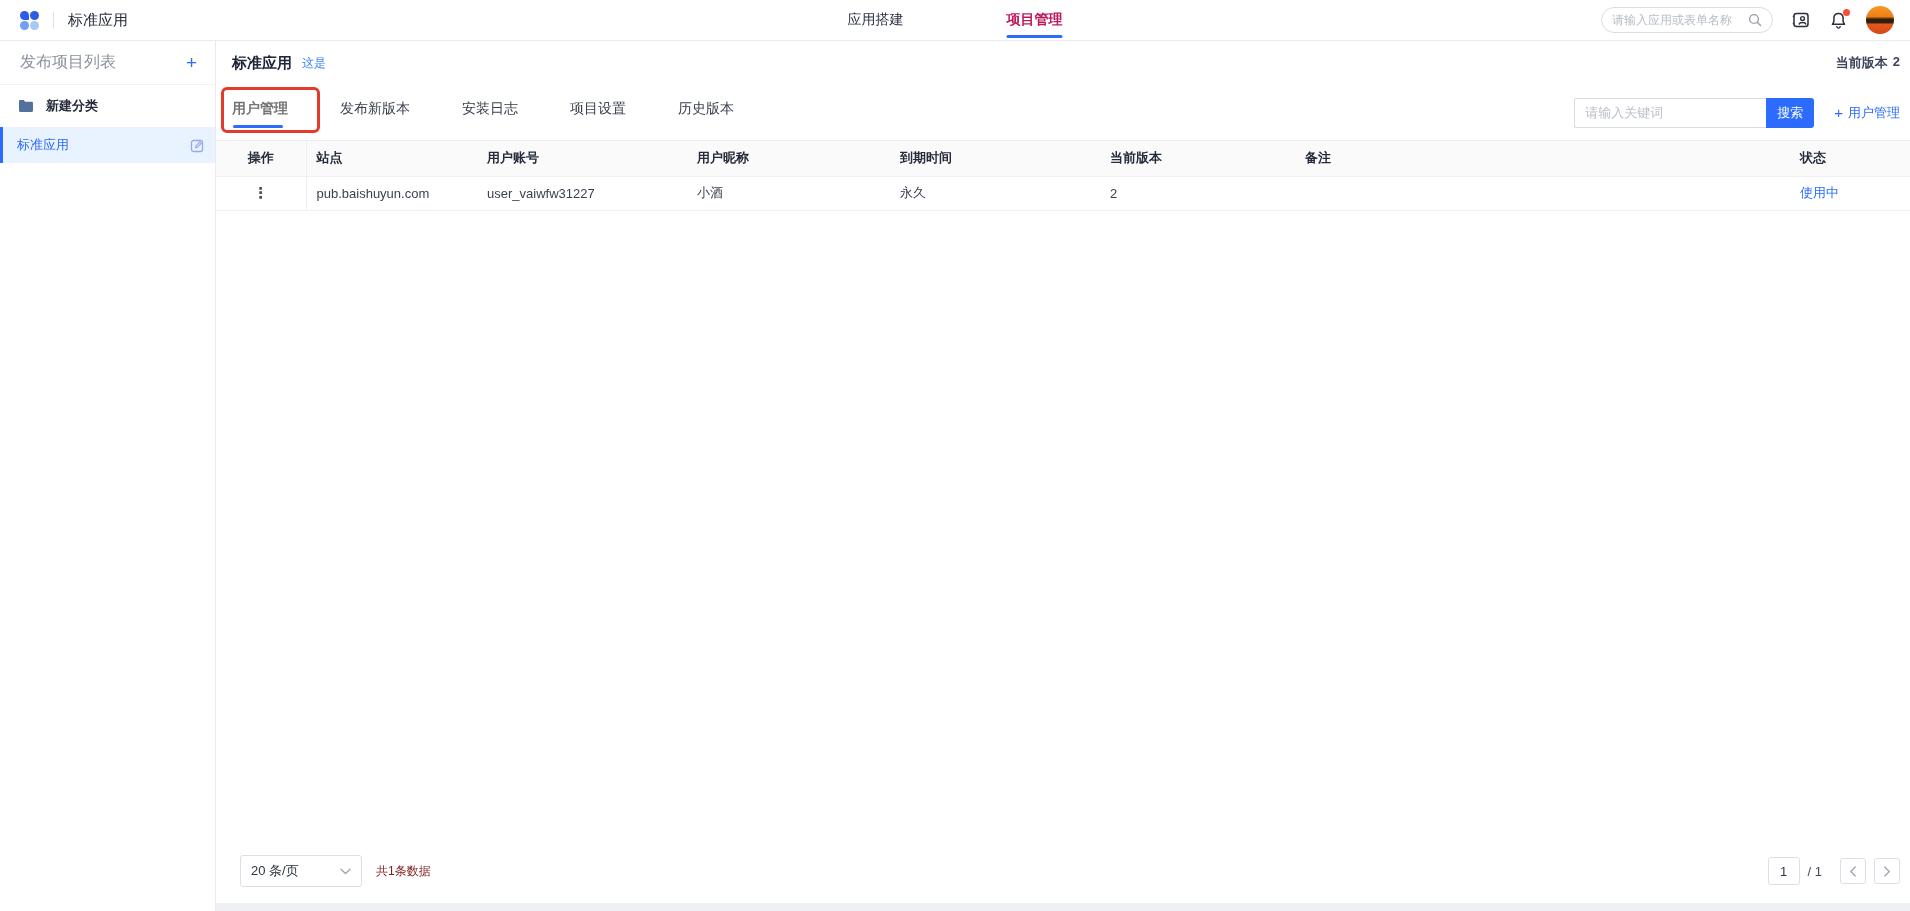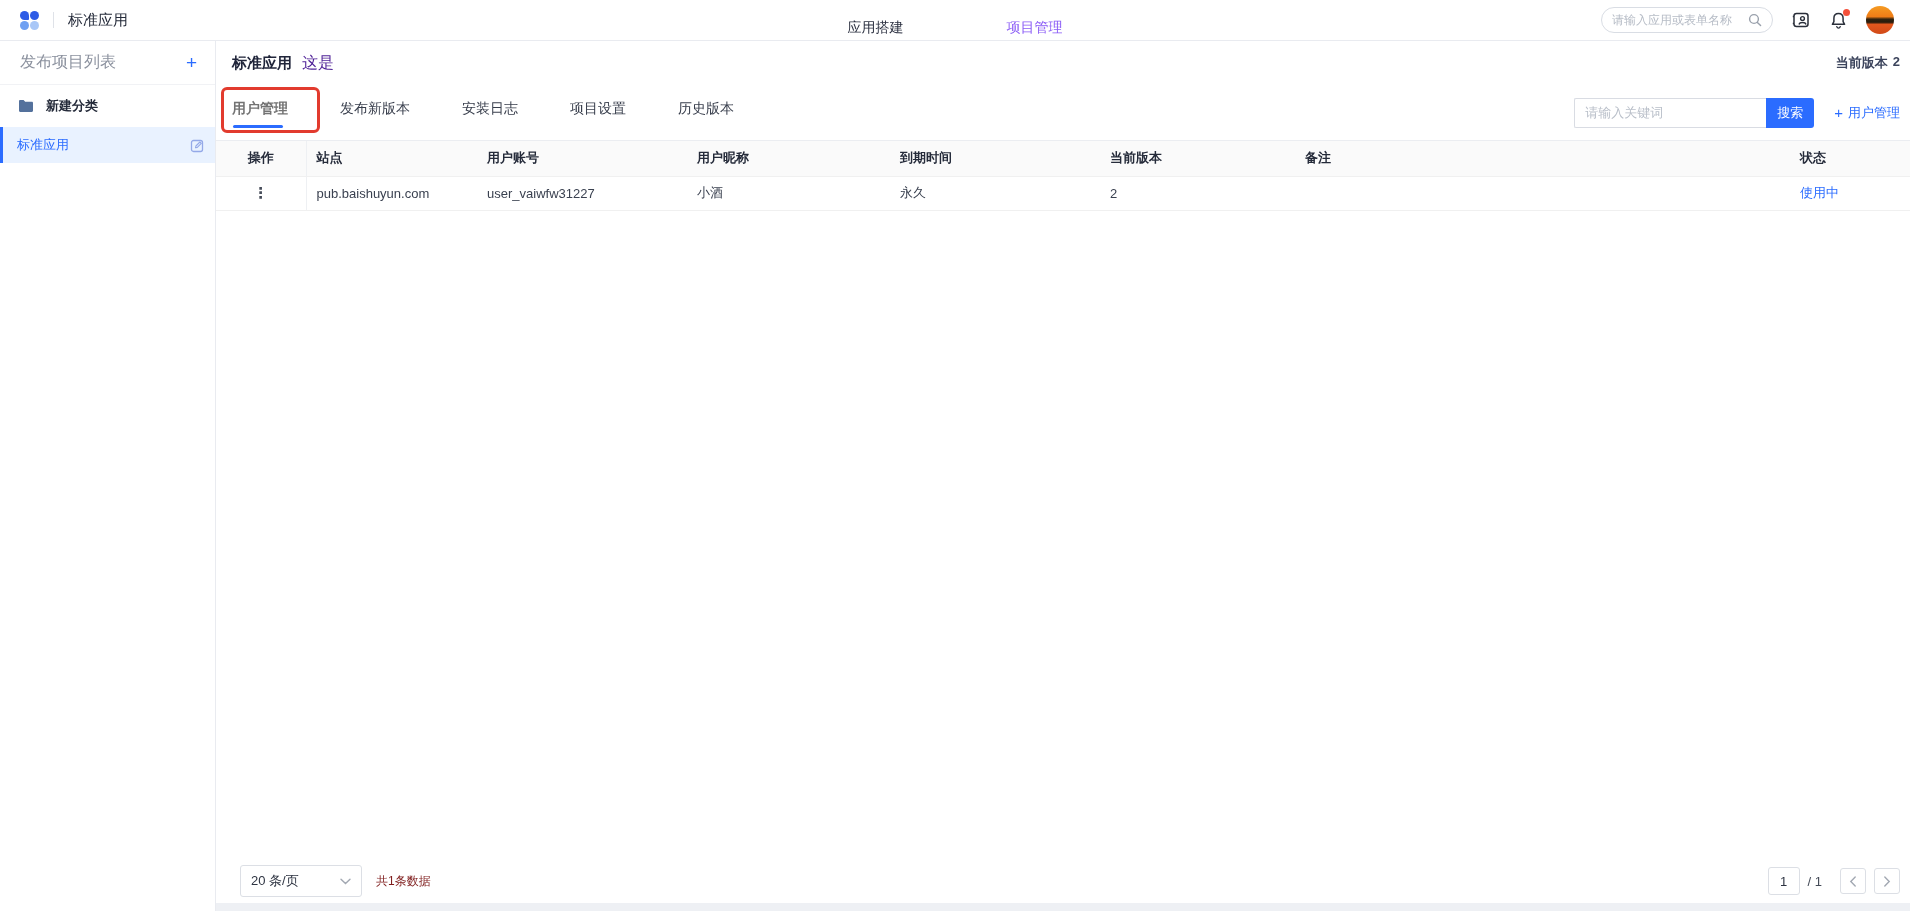--- a/index.html
+++ b/index.html
@@ -14,23 +14,23 @@
     border-bottom:1px solid #e9ebf0; background:#fff; position:relative;
   }
   .logo-mark{ width:19px; height:19px; display:grid; grid-template-columns:9px 9px; grid-template-rows:9px 9px; gap:1px; }
   .logo-mark i{ border-radius:50%; display:block; }
   .logo-mark i:nth-child(1){ background:#2e5ce6; border-radius:50% 50% 10% 50%; }
   .logo-mark i:nth-child(2){ background:#2e5ce6; }
   .logo-mark i:nth-child(3){ background:#6fa0f2; }
   .logo-mark i:nth-child(4){ background:#a9c7f7; }
   .header-divider{ width:1px; height:16px; background:#dfe2e8; margin:0 14px; }
   .app-title{ font-size:15px; color:#252b3a; }
-  .top-nav{ position:absolute; left:50%; top:8px; height:100%; transform:translateX(-50%); display:flex; gap:58px; align-items:stretch; }
+  .top-nav{ position:absolute; left:50%; top:0; height:100%; transform:translateX(-50%); display:flex; gap:58px; align-items:stretch; }
   .top-nav .nav-item{ display:flex; align-items:center; font-size:14px; color:#2b3040; cursor:pointer; position:relative; }
-  .top-nav .nav-item.active{ color:#8b5cf6; font-weight:400;margin-left:45px; }
+  .top-nav .nav-item.active{ color:#be185d; font-weight:700;margin-left:45px; }
   .top-nav .nav-item.active::after{ content:""; position:absolute; left:0; right:0; bottom:2px; height:3px; border-radius:2px; background:#2b6cff; }
   .header-right{ margin-left:auto; display:flex; align-items:center; gap:18px; }
   .global-search{ width:172px; height:26px; border:1px solid #d9dde4; border-radius:14px; display:flex; align-items:center; padding:12px 10px; gap:6px; }
   .global-search input{ border:0; outline:0; flex:1; min-width:0; font-size:12px; color:#58606e; font-family:inherit; background:transparent; }
   .global-search input::placeholder{ color:#b6bcc6; }
   .icon-btn{ display:flex; align-items:center; justify-content:center; cursor:pointer; position:relative; }
   .bell-dot{ position:absolute; top:-2px; right:-2px; width:7px; height:7px; border-radius:50%; background:#f4503a; }
   .avatar{ width:28px; height:28px; border-radius:50%; cursor:pointer;
     background:linear-gradient(180deg,#f59b22 0%,#ef7d17 38%,#31230f 47%,#271b0c 58%,#e2571d 66%,#d14a18 100%); }
   
@@ -41,21 +41,21 @@
   .plus-icon{ color:#2b6cff; font-size:19px; font-weight:400; line-height:1; cursor:pointer; }
   .cat-item{ height:42px; display:flex; align-items:center; gap:12px; padding:0 18px; cursor:pointer; }
   .cat-item .cat-label{ font-weight:700; font-size:13px; color:#252b3a; }
   .proj-item{ height:36px; display:flex; align-items:center; justify-content:space-between; background:#e9f2ff; border-left:3px solid #2b6cff; padding:0 10px 0 14px; color:#2b6cff; cursor:pointer; }
   .proj-item .proj-label{ font-size:13px; }
   
   .main{ flex:1; background:#eef0f4; position:relative; }
   .content-card{ background:#fff; height:862px; display:flex; flex-direction:column; }
   .content-head{ height:44px; display:flex; align-items:center; padding:0 10px 0 16px; }
   .content-title{ font-size:15px; font-weight:700; color:#20253a; }
-  .content-subtitle{ font-size:16px; color:#4c1d95; margin-left:10px; }
+  .content-subtitle{ font-size:12px; color:#3b82f6; margin-left:10px; }
   .version-info{ margin-left:auto; font-size:13px; font-weight:700; color:#3c445c; display:flex; gap:5px; }
   .tab-strip{ height:56px; display:flex; align-items:center; padding:0 10px 0 16px; border-bottom:1px solid #ebedf1; }
   .tabs{ display:flex; gap:52px; }
   .tab{ font-size:14px; color:#383e4c; cursor:pointer; position:relative; padding:6px 0 14px; }
   .tab.active{ font-weight:700; color:#737373; }
   .tab.active::after{ content:""; position:absolute; left:1px; right:5px; bottom:4px; height:3px; border-radius:2px; background:#2b6cff; }
   .toolbar{ margin-left:auto; display:flex; align-items:center; }
   .kw-input{ width:192px; height:30px; border:1px solid #d9dce3; border-right:0; border-radius:2px 0 0 2px; padding:0 10px; font-size:13px; color:#3a4150; outline:none; font-family:inherit; }
   .kw-input::placeholder{ color:#b9bfc9; }
   .search-btn{ width:48px; height:30px; background:#2b6cff; color:#fff; font-size:13px; border:0; border-radius:0 3px 3px 0; cursor:pointer; font-family:inherit; }
@@ -65,21 +65,21 @@
   
   table.user-table{ width:100%; border-collapse:collapse; table-layout:fixed; }
   .user-table th{ height:35px; background:#fafafa; font-size:13px; font-weight:700; color:#252b3a; text-align:left; padding:0 10px; border-bottom:1px solid #f0f0f0; }
   .user-table td{ height:34px; font-size:13px; color:#3a4150; padding:0 10px; border-bottom:1px solid #f0f0f0; background:#fff; }
   .user-table th.col-op, .user-table td.col-op{ text-align:center; border-right:1px solid #eef0f3; padding:0; }
   .dots{ font-size:15px; font-weight:700; color:#464c59; cursor:pointer; letter-spacing:0; display:inline-block; line-height:1; }
   .cell-mono{ font-size:12.5px; color:#3b4254; }
   .status-link{ color:#2b6cff; cursor:pointer; }
   .table-spacer{ flex:1; }
   
-  .pagination{ display:flex; align-items:center; padding:0 10px 6px 24px; }
+  .pagination{ display:flex; align-items:center; padding:0 10px 16px 24px; }
   .page-size{ width:122px; height:32px; border:1px solid #dcdfe5; border-radius:3px; display:flex; align-items:center; justify-content:space-between; padding:0 10px; font-size:13px; color:#2e3442; cursor:pointer; background:#fff; }
   .total-text{ margin-left:14px; font-size:12px; color:#7f1d1d; }
   .pager{ margin-left:auto; display:flex; align-items:center; }
   .page-input{ width:32px; height:28px; border:1px solid #dcdfe5; border-radius:3px; text-align:center; font-size:13px; color:#2e3442; outline:none; font-family:inherit; }
   .page-total{ font-size:13px; color:#454b58; margin:0 10px 0 8px; }
   .pager-btn{ width:26px; height:26px; border:1px solid #dcdfe5; border-radius:3px; background:#fff; color:#a2a8b2; display:flex; align-items:center; justify-content:center; cursor:pointer; margin-left:8px; font-size:12px; }
   svg{ display:block; }
 </style>
 </head>
 <body>

